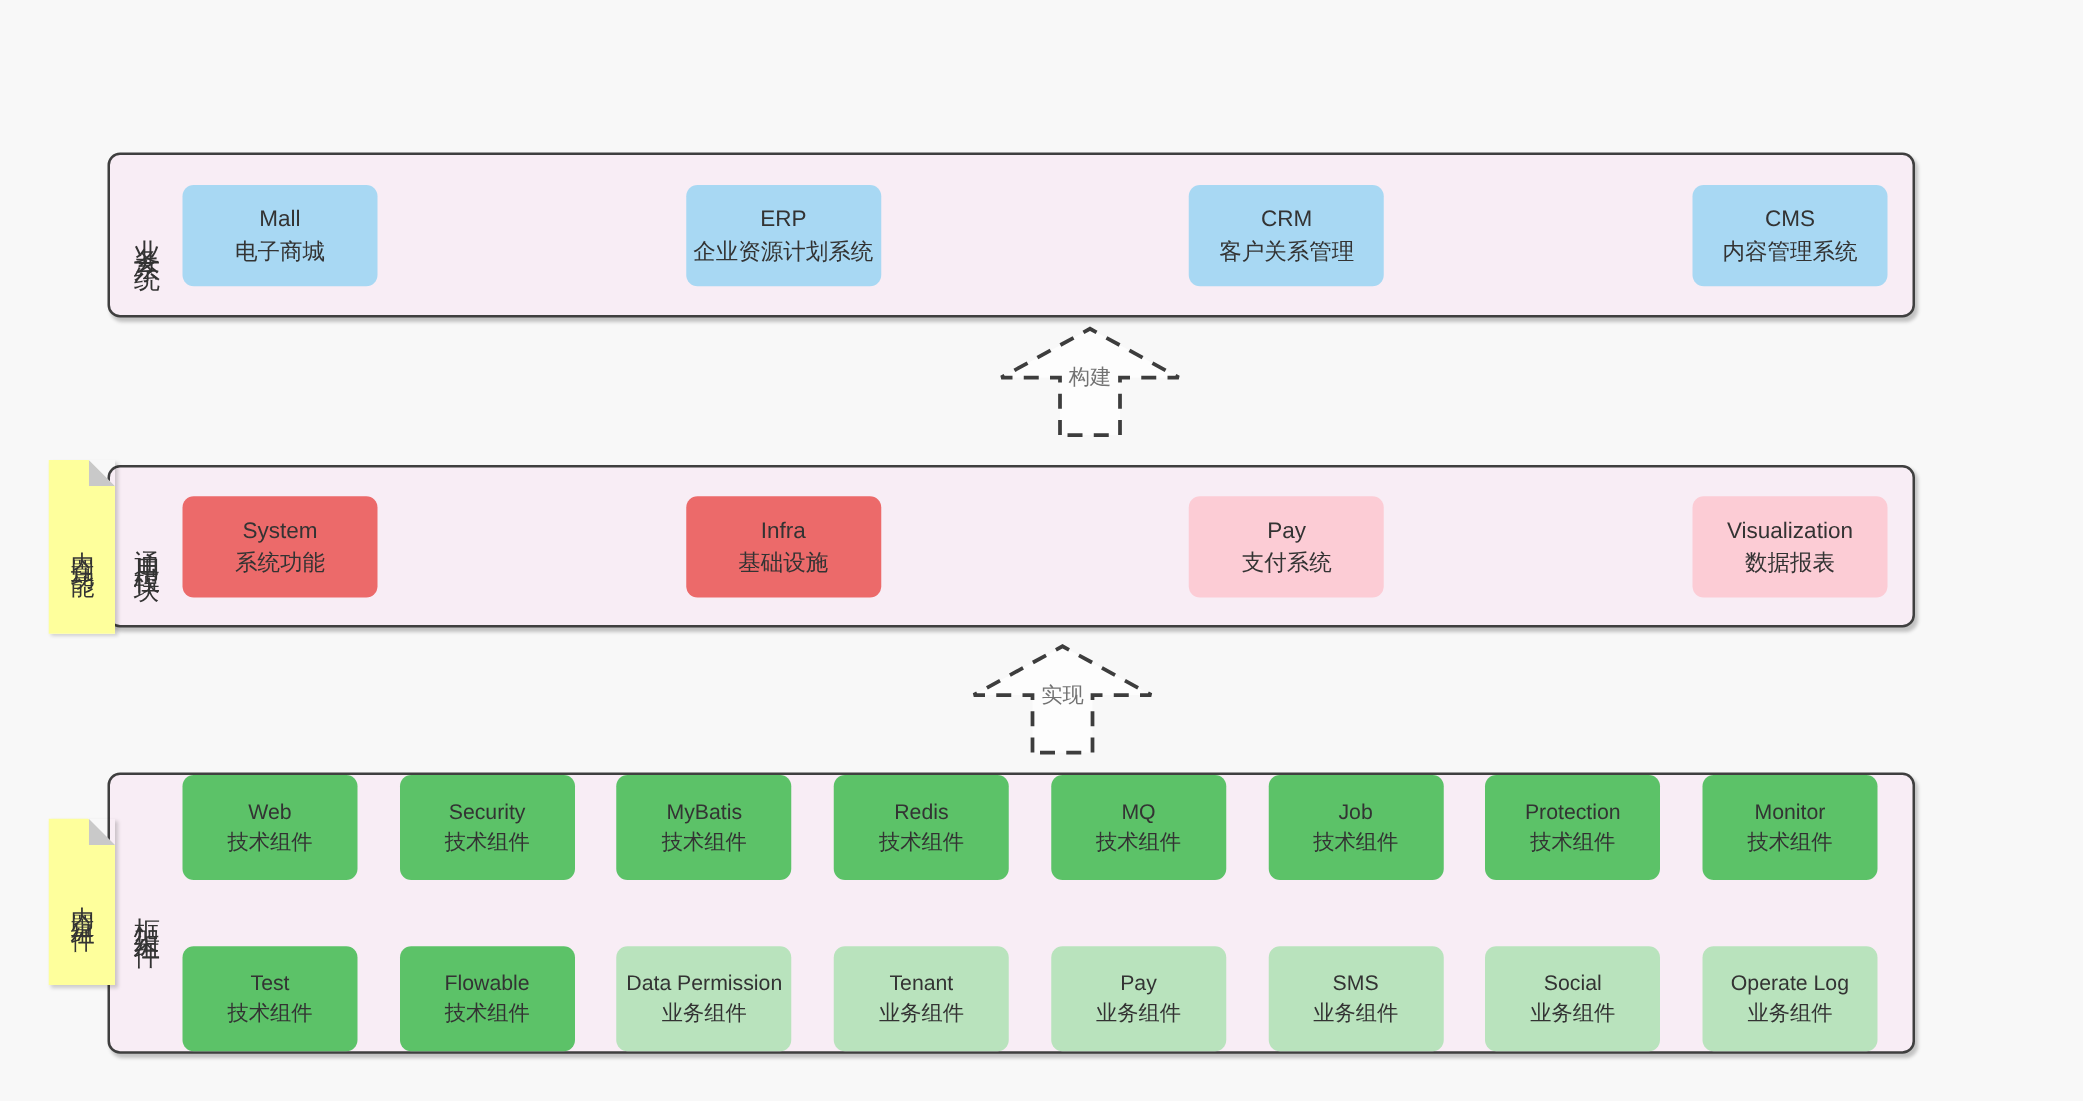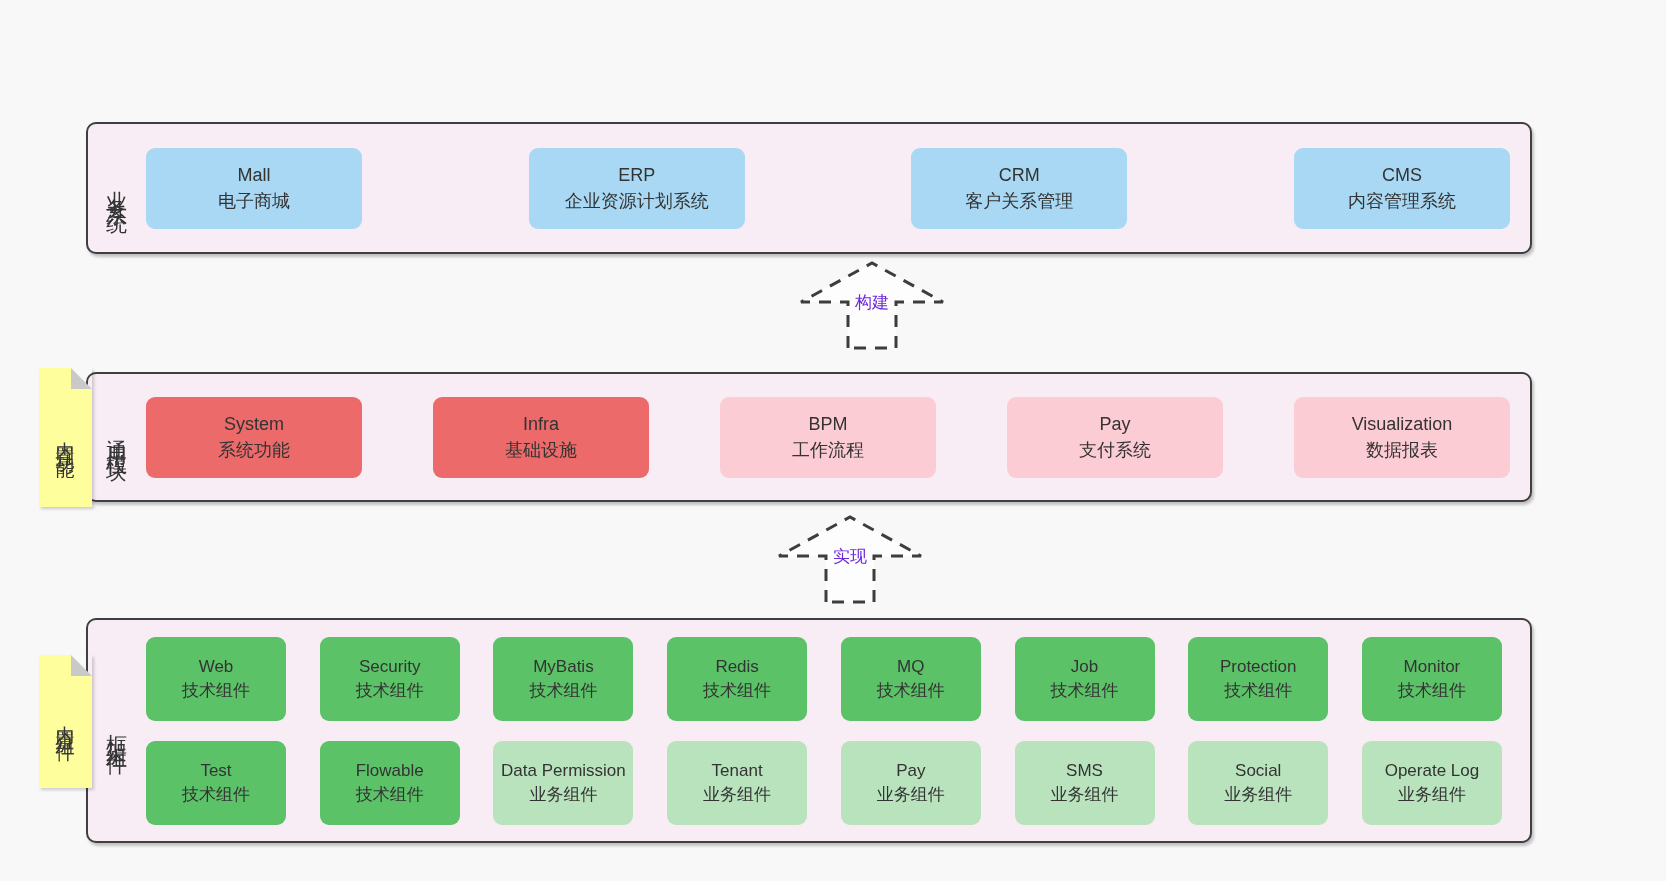--- a/index.html
+++ b/index.html
@@ -26,31 +26,31 @@
   .band-label span {
     writing-mode:vertical-rl; text-orientation:upright;
     font-size:21px; letter-spacing:7px; color:#333; line-height:1;
   }
 
   .boxes {
     flex:1; display:flex; align-items:center; justify-content:space-between;
     padding-right:20px;
   }
   .rows {
-    flex:1; display:flex; flex-direction:column; justify-content:center; gap:20px;
+    flex:1; display:flex; flex-direction:column; justify-content:space-between; gap:20px;
     padding-right:28px;
   }
   .row { display:flex; justify-content:space-between; }
 
   
   .box {
     border-radius:9px; display:flex; flex-direction:column; align-items:center;
     justify-content:center; text-align:center; padding:2px 6px;
   }
-  .wide .box { width:216px; height:81px; }
+  .wide .box { width:156px; height:81px; }
   .narrow    { width:140px; min-height:84px; }
   .box .ln   { line-height:26px; font-size:18px; }
   .narrow .ln { line-height:24px; font-size:17px; }
 
   .blue       { background:#a8d8f3; }
   .red        { background:#ec6a6a; }
   .pink       { background:#fcccd5; }
   .green      { background:#5cc268; }
   .lightgreen { background:#b9e3bd; }
 
@@ -72,21 +72,21 @@
     font-size:19px; letter-spacing:6px; color:#333; line-height:1;
   }
 
   
   .arrow { position:absolute; width:150px; height:92px; }
   #arrow-build     { left:797px; top:258px; }
   #arrow-implement { left:775px; top:512px; }
   .arrow svg { display:block; }
   .arrow-label {
     position:absolute; left:50%; top:44px; transform:translate(-50%,-50%);
-    background:#fdfdfd; font-size:17px; padding:0 3px; white-space:nowrap; color:#6d28d9;
+    background:#fdfdfd; font-size:17px; padding:0 3px; white-space:nowrap; color:#737373;
   }
 </style>
 </head>
 <body>
 
 <div id="stage">
 
   <div class="band wide" id="band-business">
     <div class="band-label">
       <span>业务系统</span>
@@ -125,24 +125,20 @@
     <div class="boxes">
       <div class="box red">
         <div class="ln">System</div>
         <div class="ln">系统功能</div>
       </div>
       <div class="box red">
         <div class="ln">Infra</div>
         <div class="ln">基础设施</div>
       </div>
       <div class="box pink">
-        <div class="ln">BPM</div>
-        <div class="ln">工作流程</div>
-      </div>
-      <div class="box pink">
         <div class="ln">Pay</div>
         <div class="ln">支付系统</div>
       </div>
       <div class="box pink">
         <div class="ln">Visualization</div>
         <div class="ln">数据报表</div>
       </div>
     </div>
   </div>
 

